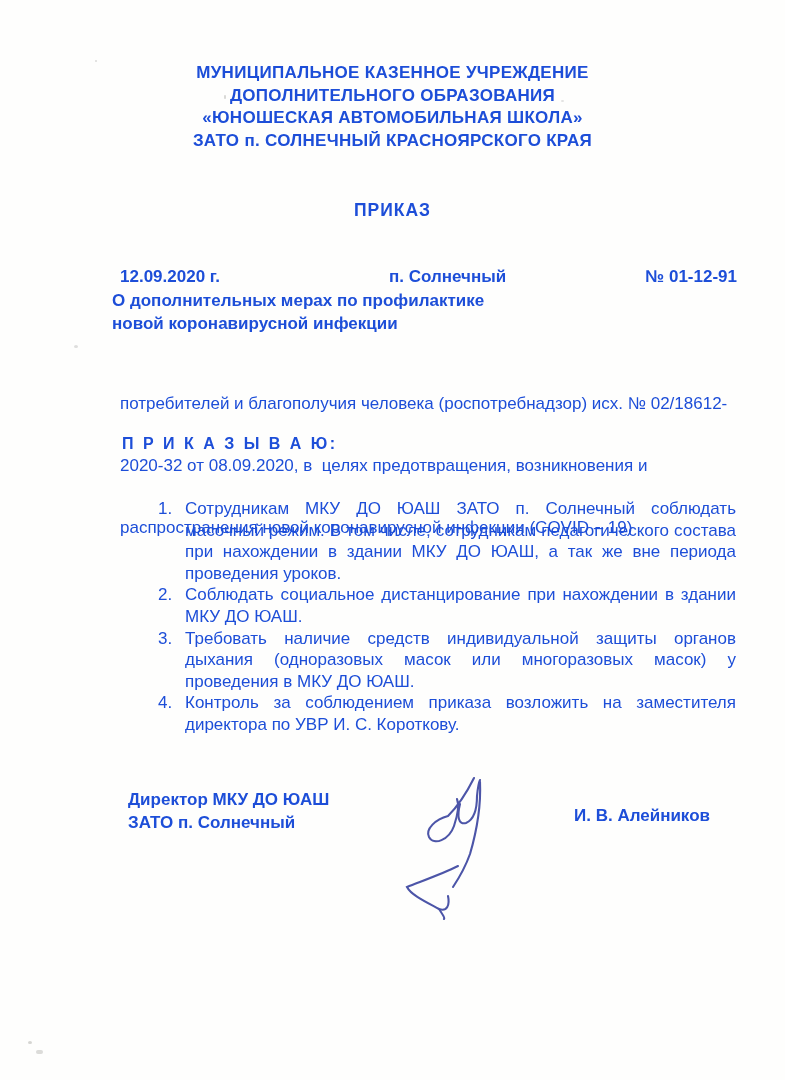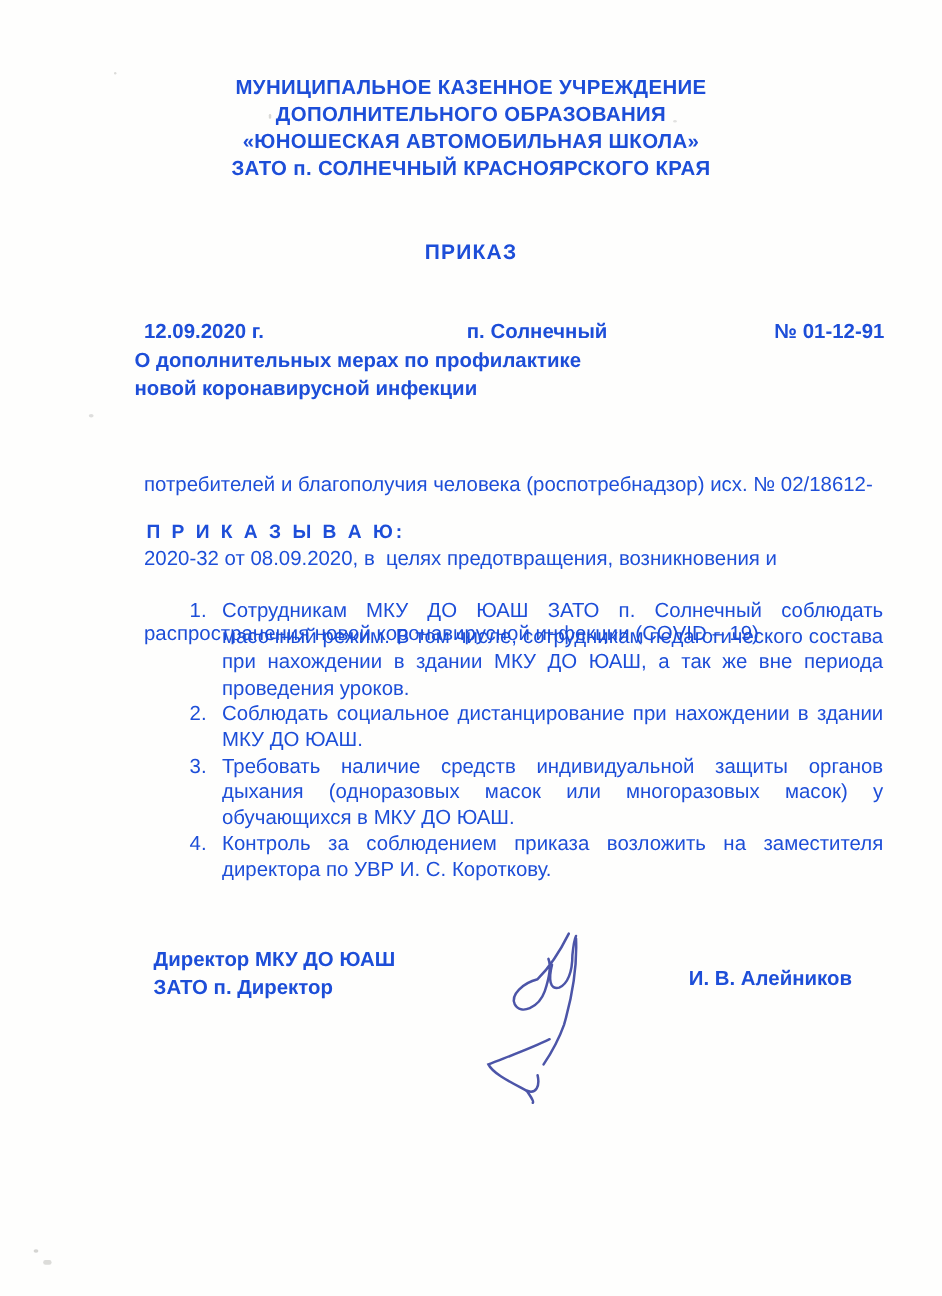--- a/index.html
+++ b/index.html
@@ -163,27 +163,27 @@
     <div class="pl">потребителей и благополучия человека (роспотребнадзор) исх. № 02/18612-</div>
     <div class="pl">2020-32 от 08.09.2020, в  целях предотвращения, возникновения и</div>
     <div class="pl">распространения новой коронавирусной инфекции (COVID – 19)</div>
   </div>
 
   <div class="order-kw">П Р И К А З Ы В А Ю:</div>
 
   <ol class="order-list">
     <li>Сотрудникам МКУ ДО ЮАШ ЗАТО п. Солнечный соблюдать масочный режим. В том числе, сотрудникам педагогического состава при нахождении в здании МКУ ДО ЮАШ, а так же вне периода проведения уроков.</li>
     <li>Соблюдать социальное дистанцирование при нахождении в здании МКУ ДО ЮАШ.</li>
-    <li>Требовать наличие средств индивидуальной защиты органов дыхания (одноразовых масок или многоразовых масок) у обучающихся в МКУ ДО ЮАШ.</li>
+    <li>Требовать наличие средств индивидуальной защиты органов дыхания (одноразовых масок или многоразовых масок) у проведения в МКУ ДО ЮАШ.</li>
     <li>Контроль за соблюдением приказа возложить на заместителя директора по УВР И. С. Короткову.</li>
   </ol>
 
   <div class="sig-position">
     <div>Директор МКУ ДО ЮАШ</div>
-    <div>ЗАТО п. Директор</div>
+    <div>ЗАТО п. Солнечный</div>
   </div>
 
   <svg class="sig-svg" viewBox="0 0 124 152" fill="none" xmlns="http://www.w3.org/2000/svg">
     <g stroke="#4c55a8" stroke-width="2.1" stroke-linecap="round" fill="none">
       <path d="M76 10 C 70 22 60 38 50 48 C 38 51 27 61 31 69 C 36 78 51 72 56 58 C 60 46 61 36 59 31"></path>
       <path d="M62 36 C 59 48 60 57 68 55 C 75 52 79 42 79 28 C 80 18 81 14 82 12"></path>
       <path d="M82 14 C 83 36 79 62 72 86 C 67 100 61 110 55 119"></path>
       <path d="M60 98 C 44 106 24 113 9 119 C 13 127 28 134 41 141 C 49 144 52 137 50 128"></path>
       <path d="M41 141 C 45 147 47 150 46 151"></path>
     </g>

